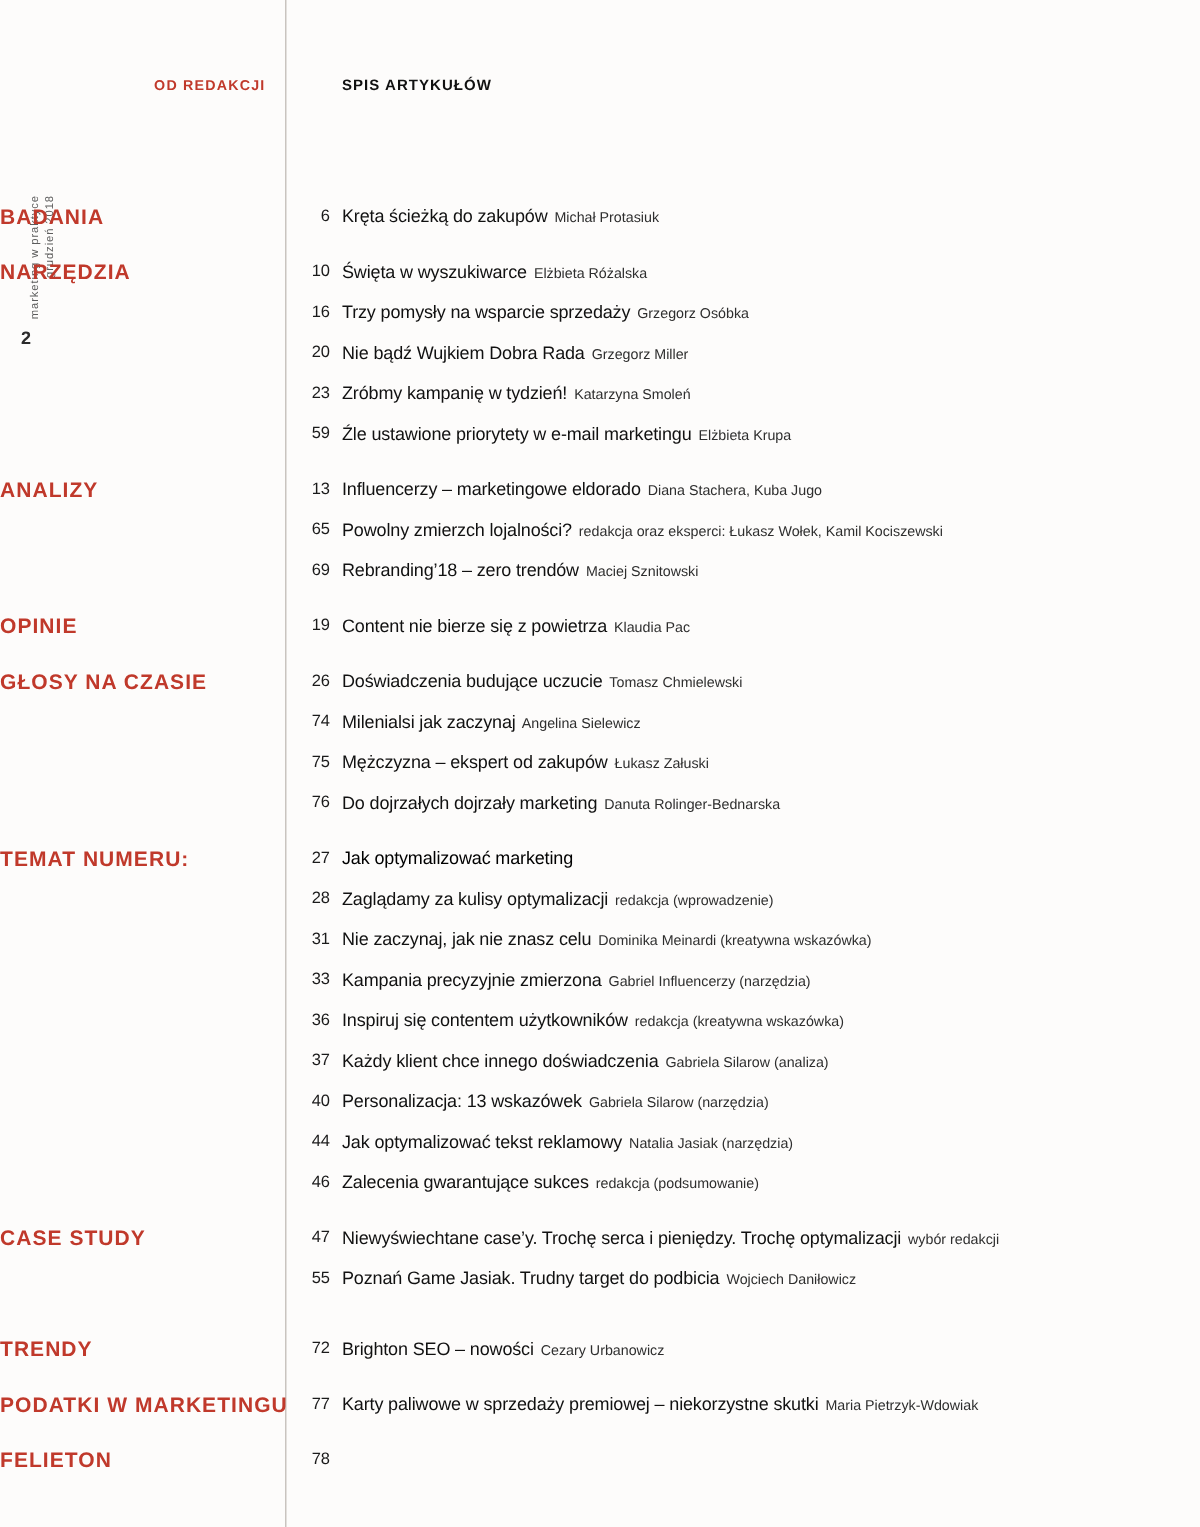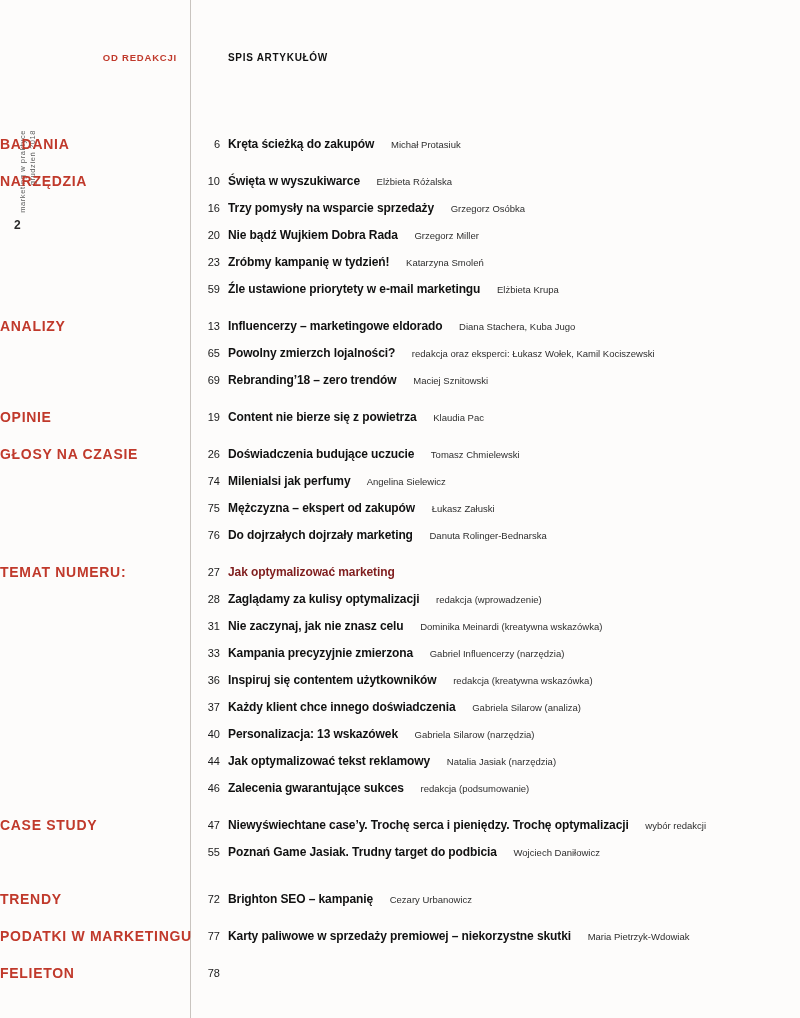--- a/index.html
+++ b/index.html
@@ -134,32 +134,32 @@
   }
   .txt {
     position: absolute;
     left: 228px;
     top: 0;
     font-size: 11.5px;
     line-height: 27px;
     color: #111111;
   }
   .title {
-    font-weight: bold;
+    font-weight: normal;
     font-size: 12px;
     letter-spacing: -0.1px;
   }
   .title.red {
-    color: #7f1d1d;
+    color: #000000;
   }
   .author {
     font-weight: normal;
     font-size: 9.5px;
     color: #2e2e2e;
-    padding-left: 14px;
+    padding-left: 2px;
   }
   .gap-md { height: 10px; }
 </style>
 </head>
 <body>
 
 <div class="page">
 
   <div class="vrule"></div>
 
@@ -232,21 +232,21 @@
       </div>
       <div class="gap-md"></div>
       <div class="group">
         <div class="entry">
           <div class="cat">GŁOSY NA CZASIE</div>
           <div class="pg">26</div>
           <div class="txt"><span class="title">Doświadczenia budujące uczucie</span><span class="author"> Tomasz Chmielewski</span></div>
         </div>
         <div class="entry">
           <div class="pg">74</div>
-          <div class="txt"><span class="title">Milenialsi jak perfumy</span><span class="author"> Angelina Sielewicz</span></div>
+          <div class="txt"><span class="title">Milenialsi jak zaczynaj</span><span class="author"> Angelina Sielewicz</span></div>
         </div>
         <div class="entry">
           <div class="pg">75</div>
           <div class="txt"><span class="title">Mężczyzna – ekspert od zakupów</span><span class="author"> Łukasz Załuski</span></div>
         </div>
         <div class="entry">
           <div class="pg">76</div>
           <div class="txt"><span class="title">Do dojrzałych dojrzały marketing</span><span class="author"> Danuta Rolinger-Bednarska</span></div>
         </div>
       </div>
@@ -301,21 +301,21 @@
           <div class="pg">55</div>
           <div class="txt"><span class="title">Poznań Game Jasiak. Trudny target do podbicia</span><span class="author"> Wojciech Daniłowicz</span></div>
         </div>
       </div>
       <div class="gap-md"></div>
       <div class="gap-md"></div>
       <div class="group">
         <div class="entry">
           <div class="cat">TRENDY</div>
           <div class="pg">72</div>
-          <div class="txt"><span class="title">Brighton SEO – kampanię</span><span class="author"> Cezary Urbanowicz</span></div>
+          <div class="txt"><span class="title">Brighton SEO – nowości</span><span class="author"> Cezary Urbanowicz</span></div>
         </div>
       </div>
       <div class="gap-md"></div>
       <div class="group">
         <div class="entry">
           <div class="cat">PODATKI W MARKETINGU</div>
           <div class="pg">77</div>
           <div class="txt"><span class="title">Karty paliwowe w sprzedaży premiowej – niekorzystne skutki</span><span class="author"> Maria Pietrzyk-Wdowiak</span></div>
         </div>
       </div>

